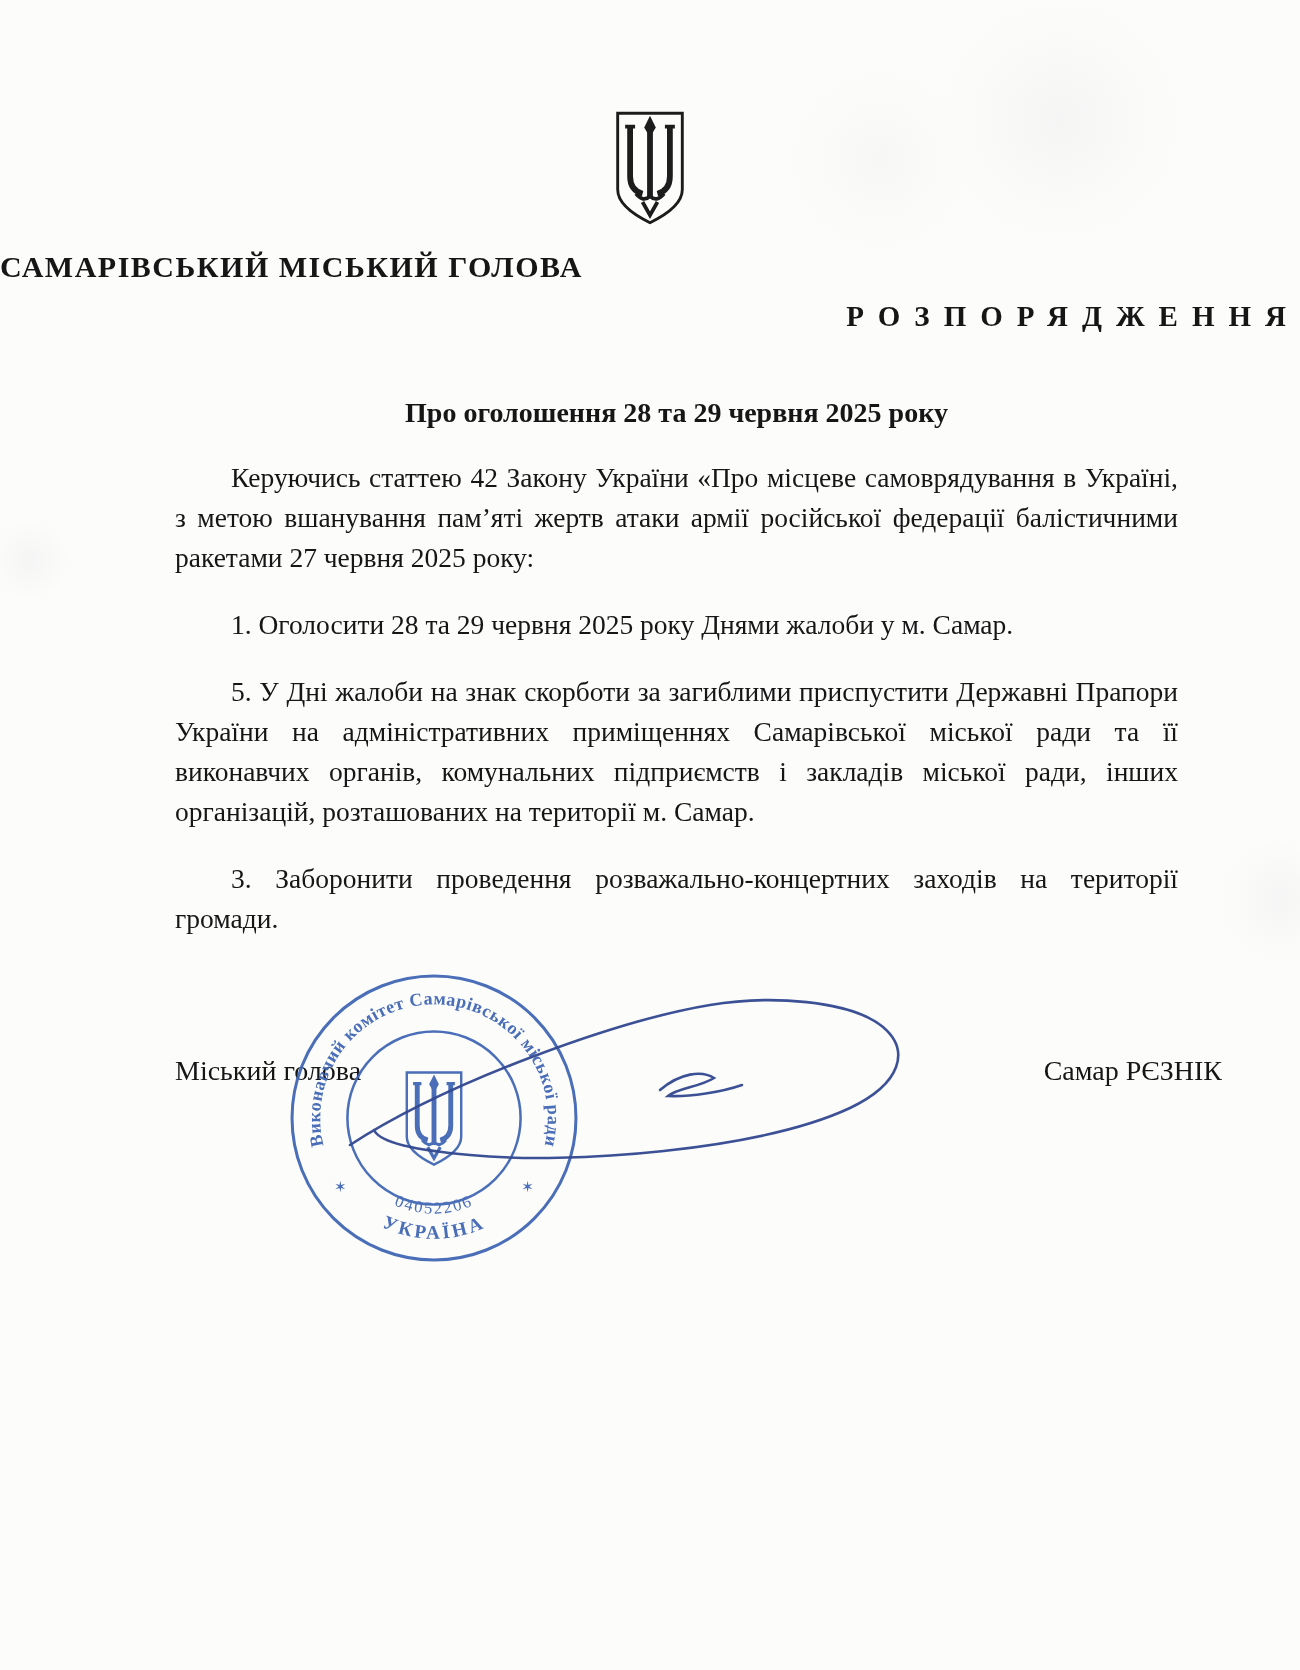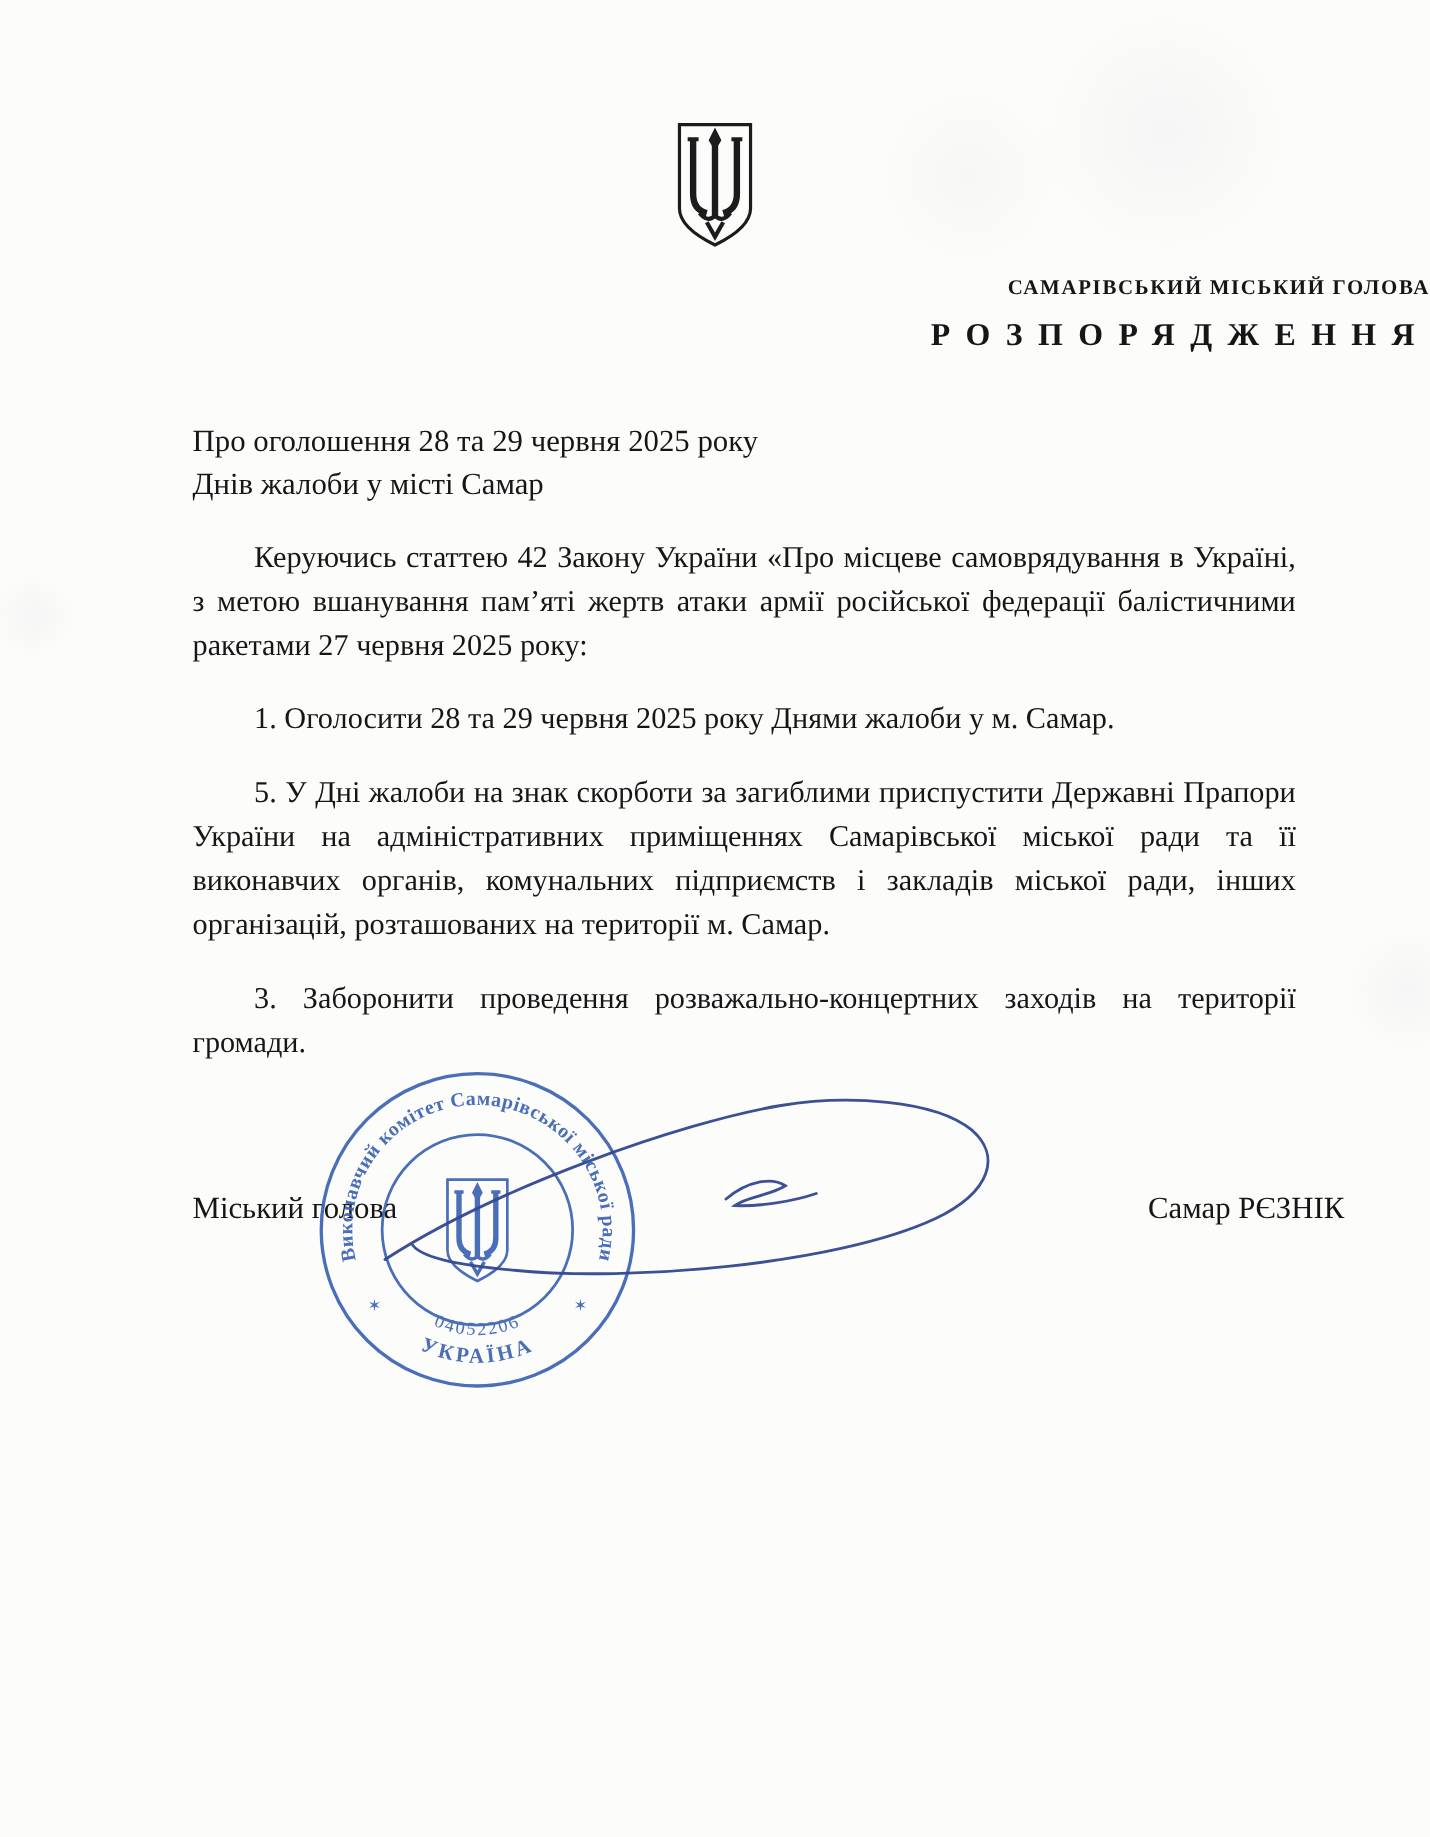--- a/index.html
+++ b/index.html
@@ -13,31 +13,31 @@
       radial-gradient(circle at 30px 560px, rgba(120,120,130,0.05), rgba(0,0,0,0) 40px),
       radial-gradient(circle at 1280px 900px, rgba(120,120,130,0.05), rgba(0,0,0,0) 60px),
       #fcfcfb;
     font-family:"Liberation Serif","DejaVu Serif",serif;
     color:#161616;
     overflow:hidden;
   }
   .emblem-wrap{ text-align:center; padding-top:110px; }
   .emblem-wrap svg{ display:inline-block; }
   .authority{
-    margin-top:20px; text-align:right;
-    font-size:19px; font-weight:bold; letter-spacing:1.5px;
+    margin-top:20px; text-align:left;
+    font-size:30px; font-weight:bold; letter-spacing:1.5px;
   }
   .doctype{
     margin-top:16px; text-align:right;
     font-size:29px; font-weight:bold; letter-spacing:14px;
   }
   .content{ margin:0 122px 0 175px; }
   .subject{
     margin-top:60px;
-    font-size:28px; font-weight:normal; line-height:39px;
+    font-size:28px; font-weight:bold; line-height:39px;text-align:center;
   }
   .para{
     margin:0; text-align:justify;
     font-size:27.5px; line-height:40px;
     text-indent:56px;
   }
   .preamble{ margin-top:26px; }
   .item{ margin-top:27px; }
   .sig-row{
     margin:116px 78px 0 175px;
@@ -87,21 +87,20 @@
     </svg>
   </div>
 
   <div class="authority">САМАРІВСЬКИЙ МІСЬКИЙ ГОЛОВА</div>
 
   <div class="doctype">РОЗПОРЯДЖЕННЯ</div>
 
   <div class="content">
     <div class="subject">
       <div>Про оголошення 28 та 29 червня 2025 року</div>
-      <div>Днів жалоби у місті Самар</div>
     </div>
 
     <p class="para preamble">Керуючись статтею 42 Закону України «Про місцеве самоврядування в Україні, з метою вшанування пам’яті жертв атаки армії російської федерації балістичними ракетами 27 червня 2025 року:</p>
 
     <p class="para item">1. Оголосити 28 та 29 червня 2025 року Днями жалоби у м. Самар.</p>
     <p class="para item">5. У Дні жалоби на знак скорботи за загиблими приспустити Державні Прапори України на адміністративних приміщеннях Самарівської міської ради та її виконавчих органів, комунальних підприємств і закладів міської ради, інших організацій, розташованих на території м. Самар.</p>
     <p class="para item">3. Заборонити проведення розважально-концертних заходів на території громади.</p>
   </div>
 
   <div class="sig-row">

